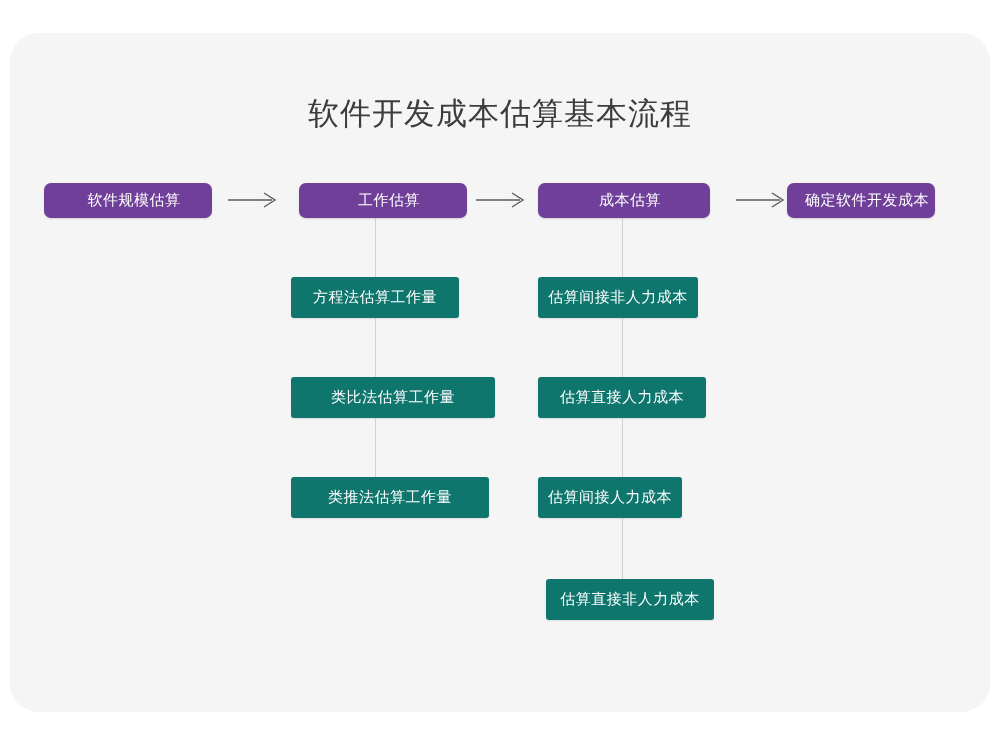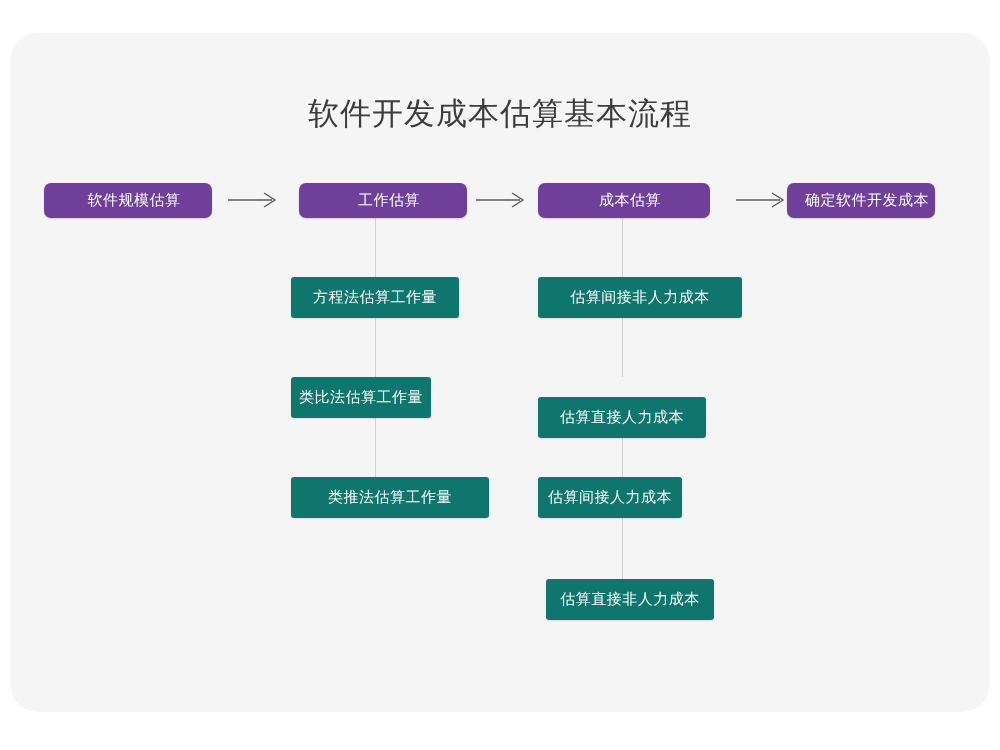--- a/index.html
+++ b/index.html
@@ -123,25 +123,25 @@
   <div class="node primary" style="left:44px; top:183px; width:168px;">软件规模估算</div>
 
   <div class="node primary" style="left:291px; top:183px; width:168px;margin-left:8px;">工作估算</div>
 
   <div class="node primary" style="left:538px; top:183px; width:172px;">成本估算</div>
 
   <div class="node primary" style="left:787px; top:183px; width:148px;">确定软件开发成本</div>
 
   <div class="node secondary" style="left:291px; top:277px; width:168px;">方程法估算工作量</div>
 
-  <div class="node secondary" style="left:291px; top:377px; width:140px;">类比法估算工作量</div>
+  <div class="node secondary" style="left:291px; top:377px; width:204px;">类比法估算工作量</div>
 
   <div class="node secondary" style="left:291px; top:477px; width:198px;">类推法估算工作量</div>
 
-  <div class="node secondary" style="left:538px; top:277px; width:204px;">估算间接非人力成本</div>
+  <div class="node secondary" style="left:538px; top:277px; width:160px;">估算间接非人力成本</div>
 
-  <div class="node secondary" style="left:538px; top:397px; width:168px;">估算直接人力成本</div>
+  <div class="node secondary" style="left:538px; top:377px; width:168px;">估算直接人力成本</div>
 
   <div class="node secondary" style="left:538px; top:477px; width:144px;">估算间接人力成本</div>
 
   <div class="node secondary" style="left:538px; top:579px; width:168px;margin-left:8px;">估算直接非人力成本</div>
 
 </div>
 
 </body></html>

